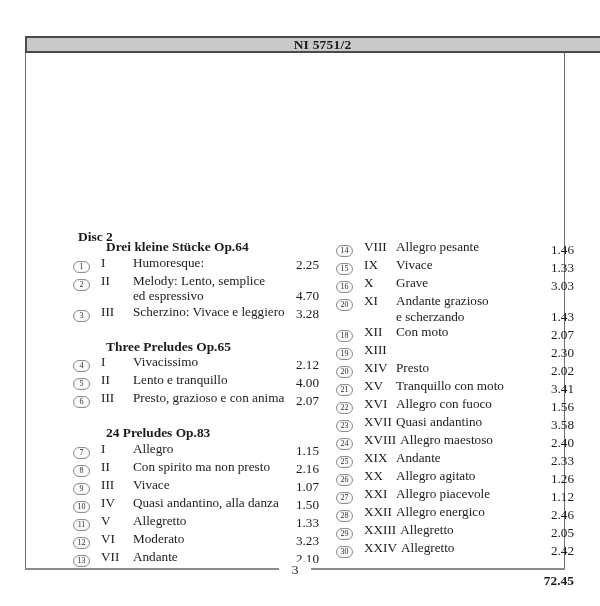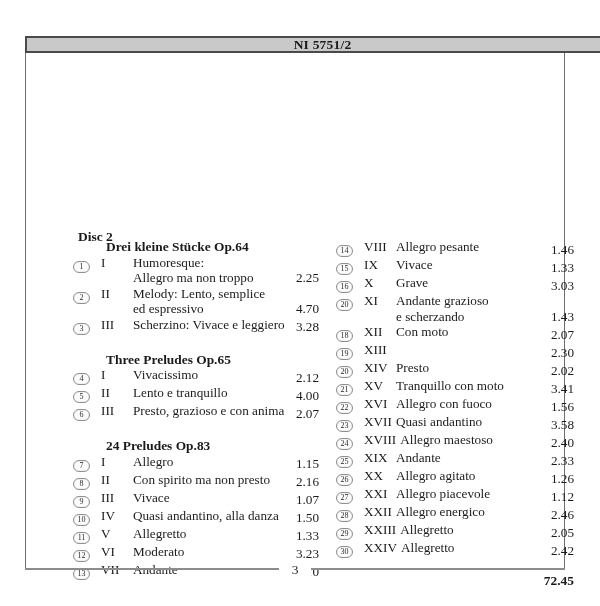--- a/index.html
+++ b/index.html
@@ -109,21 +109,20 @@
       <div>
           <div class="section">
             <div class="sec-heading">Drei kleine Stücke Op.64</div>
             <div class="track">
     <span class="tracknum-box">
                 <span class="tracknum">1</span>
               </span>
     <span class="roman">I</span>
     <span class="title">
                 <div class="title-line">Humoresque:</div>
-                <div class="title-line">Allegro ma non troppo</div>
               </span>
     <span class="time">2.25</span>
   </div>
             <div class="track">
     <span class="tracknum-box">
                 <span class="tracknum">2</span>
               </span>
     <span class="roman">II</span>
     <span class="title">
                 <div class="title-line">Melody: Lento, semplice</div>

